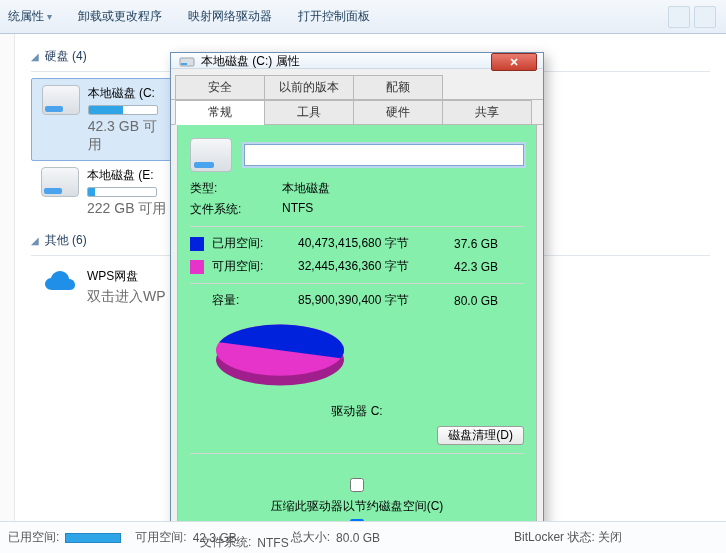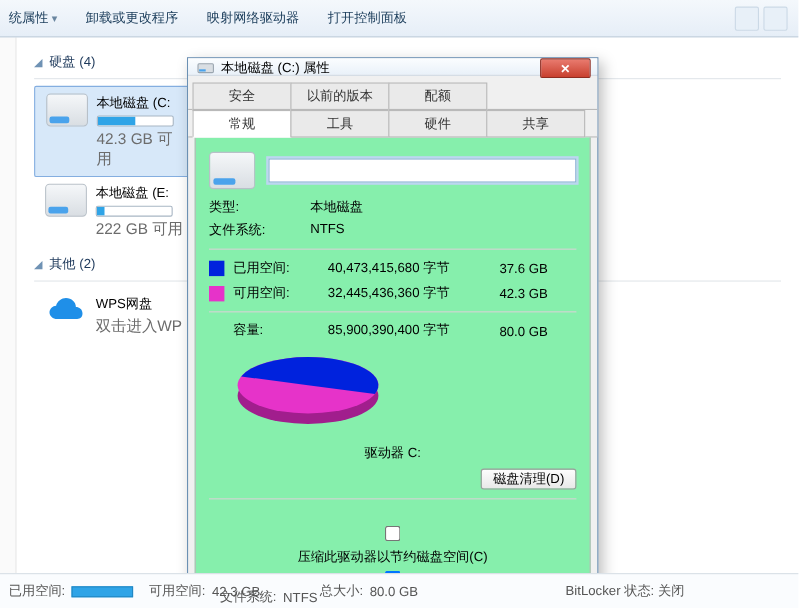--- a/index.html
+++ b/index.html
@@ -121,21 +121,21 @@
           <div class="progress">
               <div style="width:10%"></div>
             </div>
           <span class="drive-sub">222 GB 可用</span>
         </div>
       </div>
     </div>
 
     <div class="section-header" style="margin-top:8px;">
       <span class="tri">◢</span>
-      <span>其他 (2)</span>
+      <span>其他 (6)</span>
     </div>
     <div class="divider"></div>
 
     <div class="drive-grid">
       <div class="drive">
         <div class="cloud-icon">
           <svg viewBox="0 0 38 30">
               <path d="M11 22c-4 0-7-3-7-6s3-6 6-6c1-4 5-7 9-7 5 0 9 4 9 8 3 0 6 2 6 6s-3 5-6 5H11z" fill="#1f8fe8"></path>
             </svg>
         </div>

